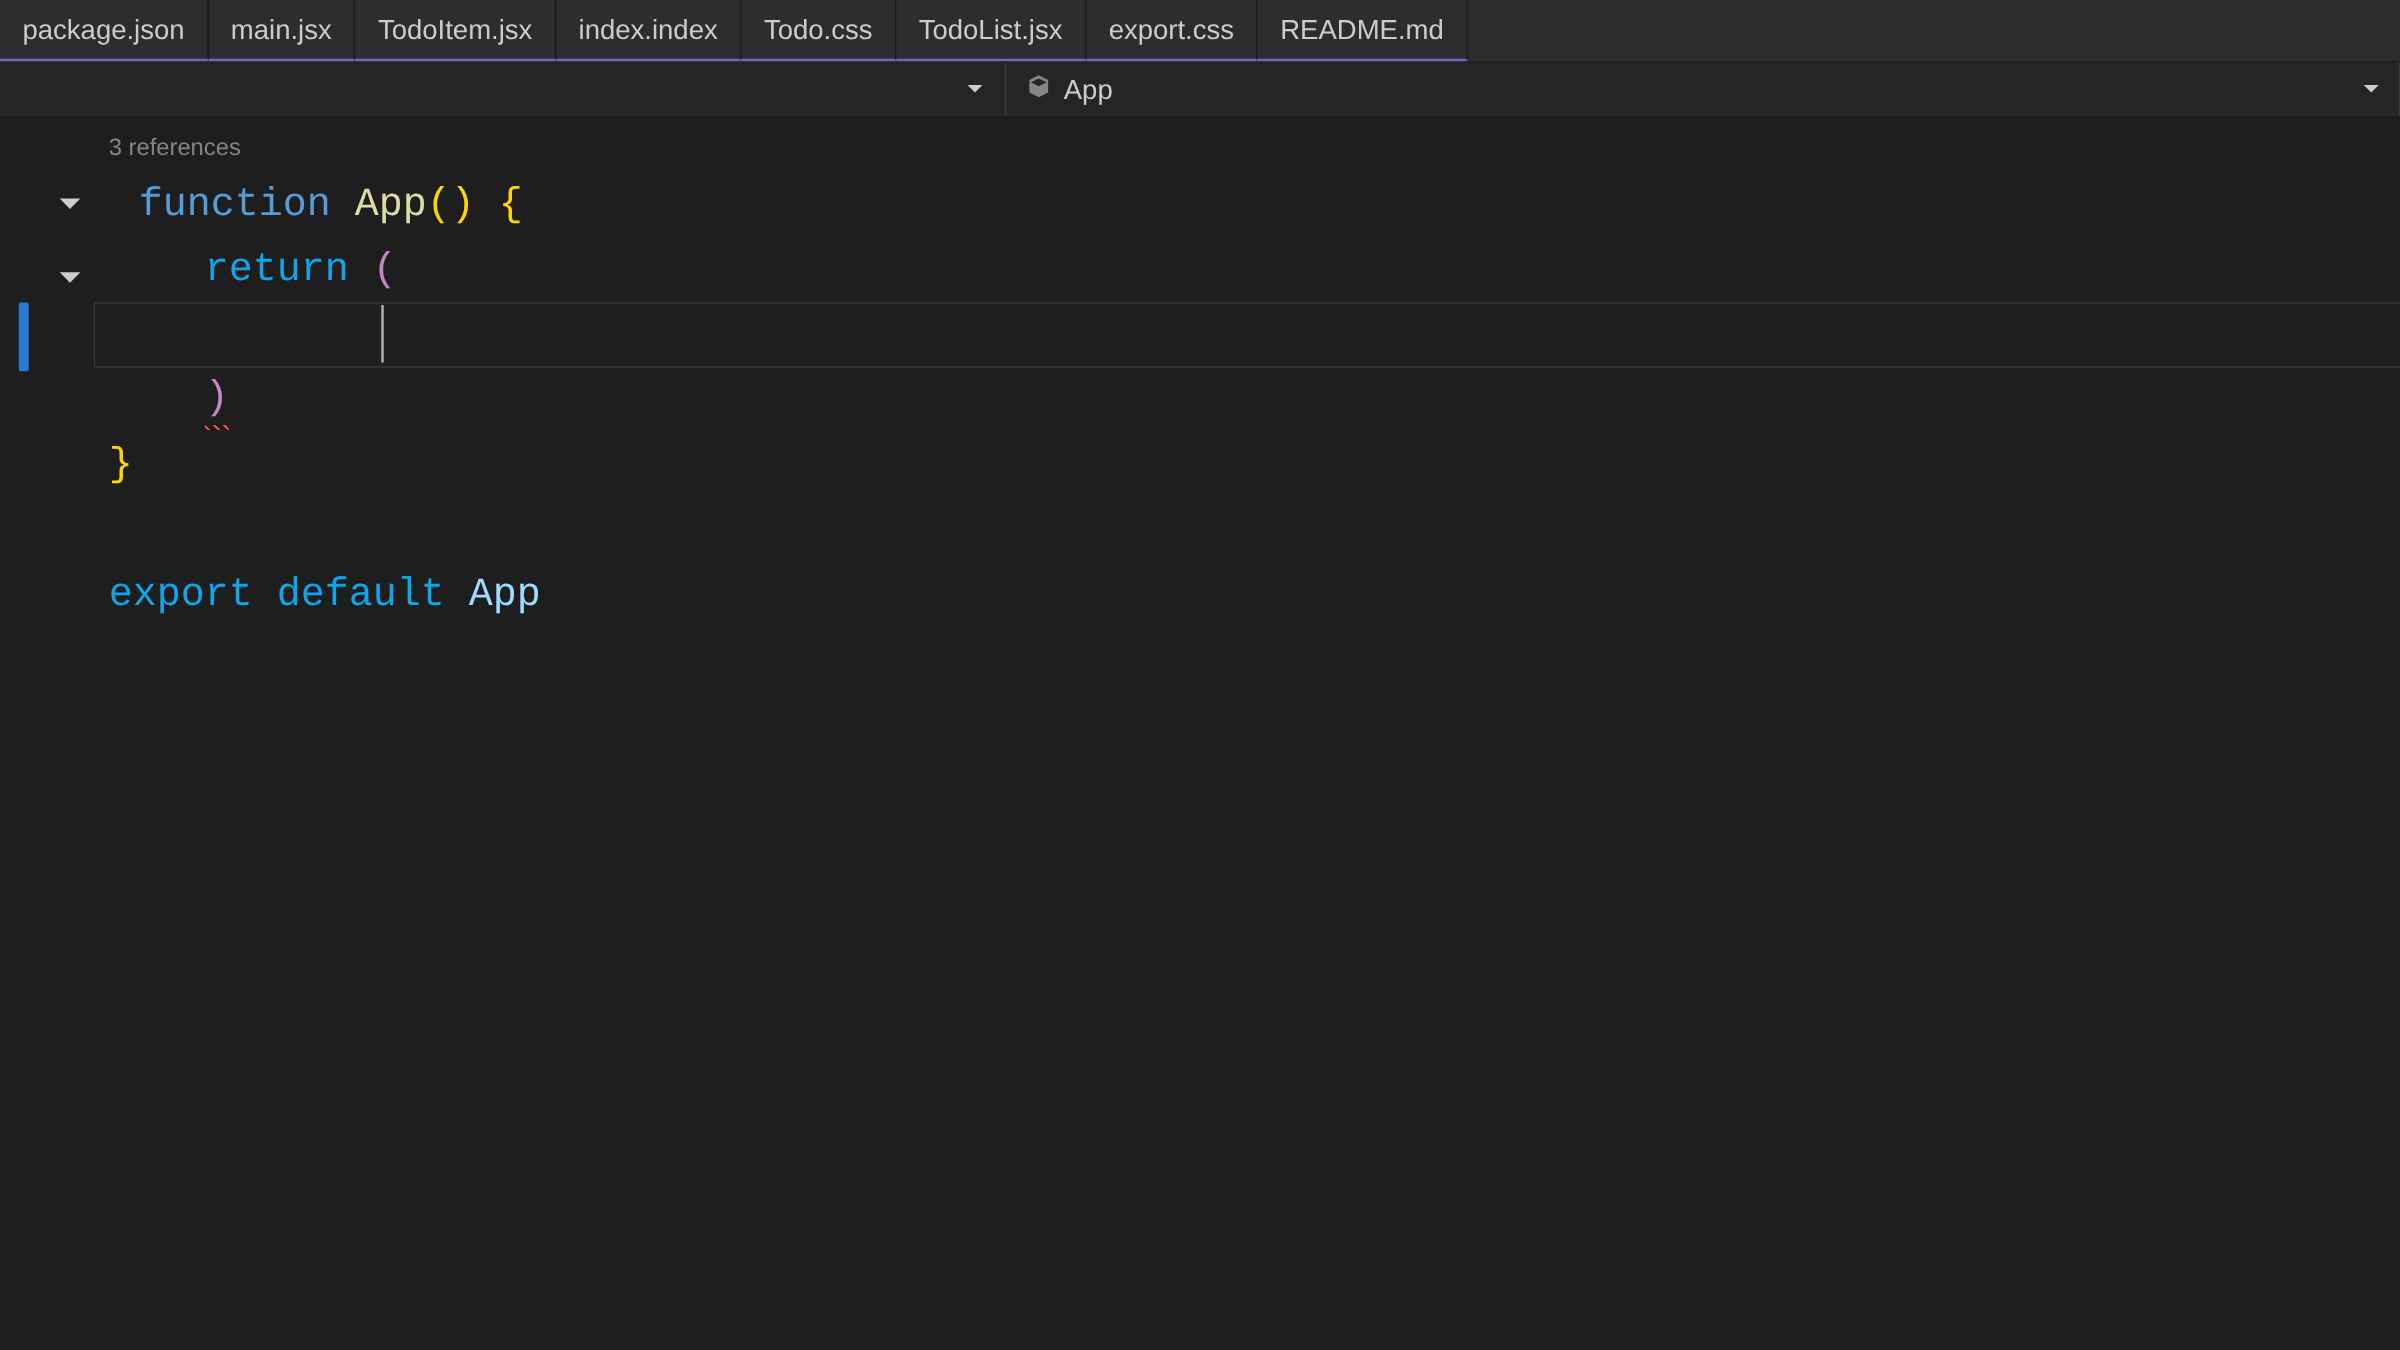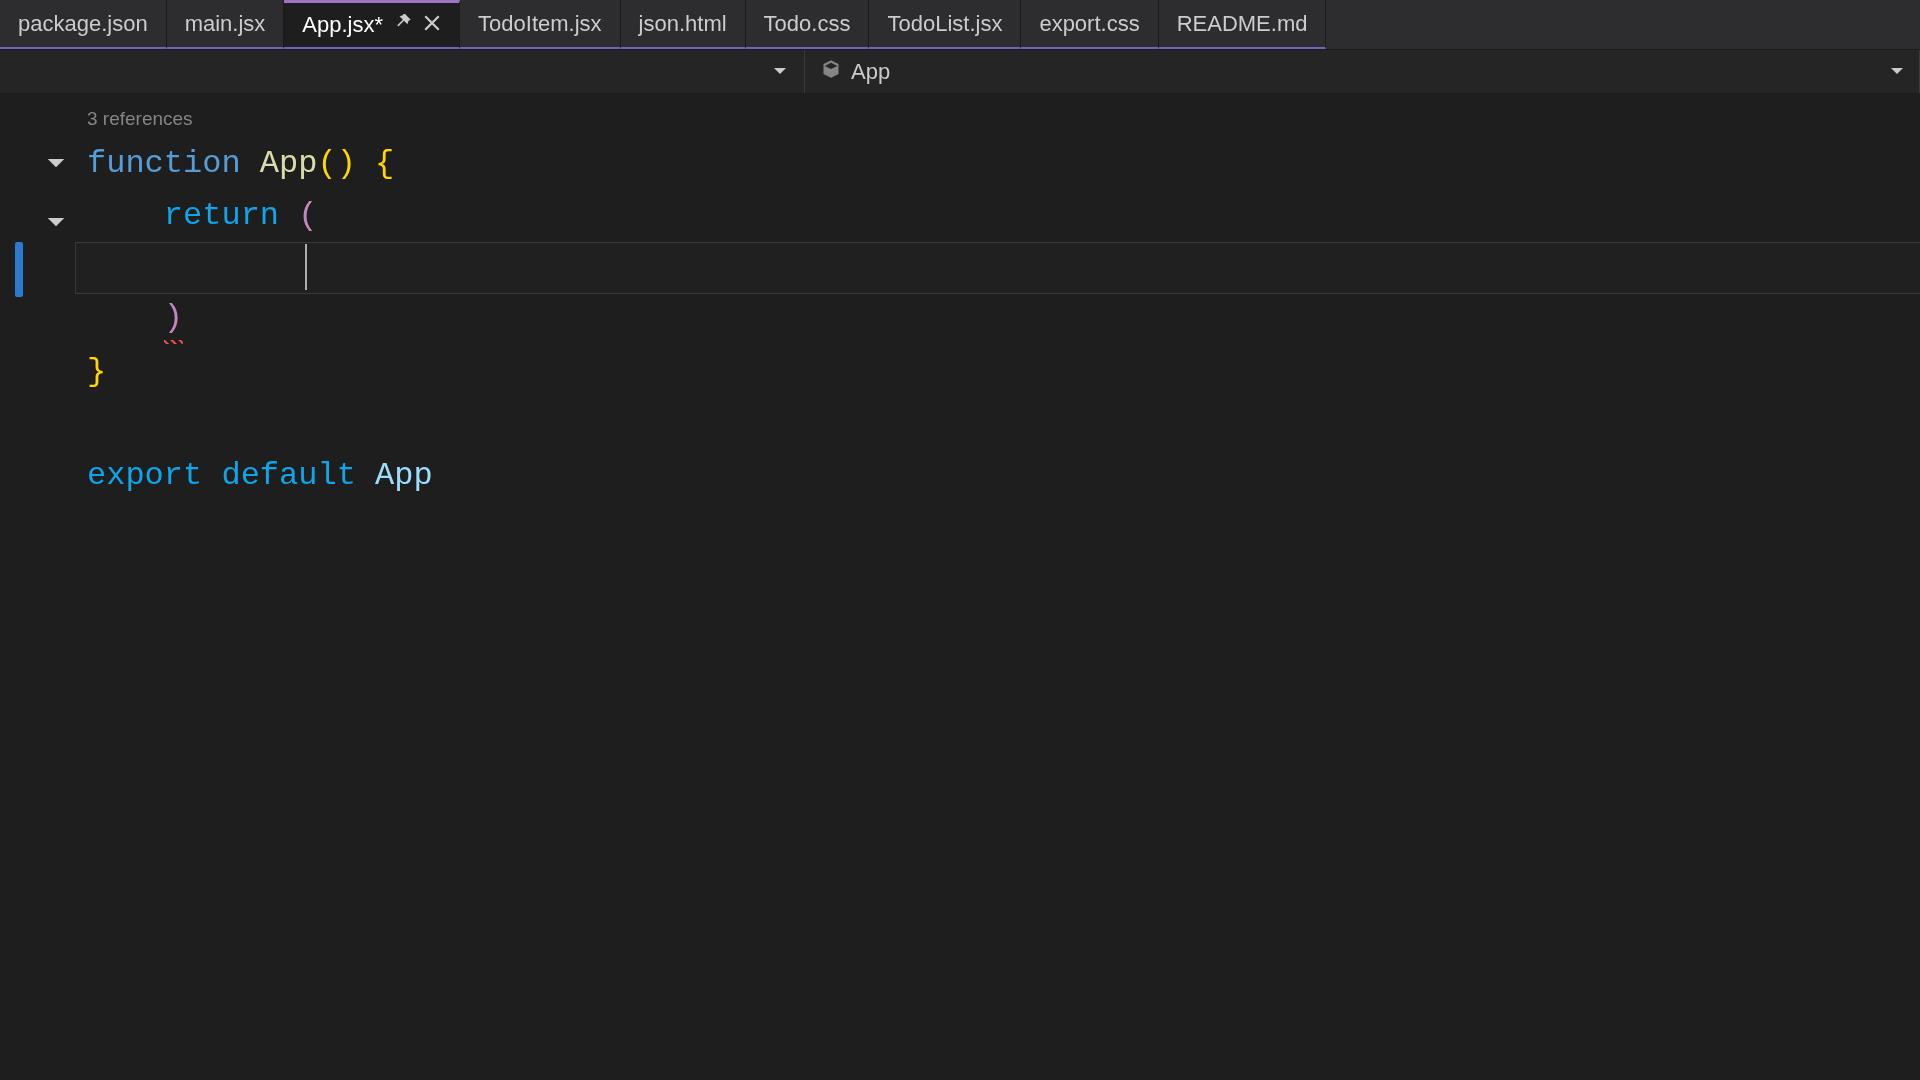--- a/index.html
+++ b/index.html
@@ -124,58 +124,43 @@
   .error-squiggle {
     display: inline-block;
     border-bottom: 3px solid transparent;
     background-image: linear-gradient(45deg, transparent 40%, #f14c4c 40%, #f14c4c 60%, transparent 60%);
     background-size: 8px 4px;
     background-repeat: repeat-x;
     background-position: bottom;
     padding-bottom: 2px;
   }
   
-  .t-keyword { color: #569cd6; }
+  .t-keyword { color: #569cd6; margin-left: 24px; }
   .t-control { color: #0ea5e9; }
   .t-func    { color: #dcdcaa; }
   .t-paren-y { color: #ffd700; }
   .t-paren-p { color: #c586c0; }
   .t-brace-y { color: #ffd700; }
   .t-ident   { color: #9cdcfe; }
 </style>
 </head>
 <body>
 
 <div class="tab-bar">
   <div class="tab inactive">
     <span>package.json</span>
   </div>
   <div class="tab inactive">
     <span>main.jsx</span>
   </div>
-  <div class="tab active">
-    <span>App.jsx*</span>
-    <span class="actions">
-      <span class="pin-icon">
-        <svg viewBox="0 0 16 16">
-            <path d="M10 1l4 4-2 1-1 3-3-3-5 5-1-1 5-5-3-3 3-1 1-2z"></path>
-          </svg>
-      </span>
-      <span class="close-icon">
-        <svg viewBox="0 0 16 16">
-            <path d="M2 2l12 12M14 2L2 14" stroke="#ccc" stroke-width="2" fill="none"></path>
-          </svg>
-      </span>
-    </span>
-  </div>
   <div class="tab inactive">
     <span>TodoItem.jsx</span>
   </div>
   <div class="tab inactive">
-    <span>json.html</span>
+    <span>index.index</span>
   </div>
   <div class="tab inactive">
     <span>Todo.css</span>
   </div>
   <div class="tab inactive">
     <span>TodoList.jsx</span>
   </div>
   <div class="tab inactive">
     <span>export.css</span>
   </div>

